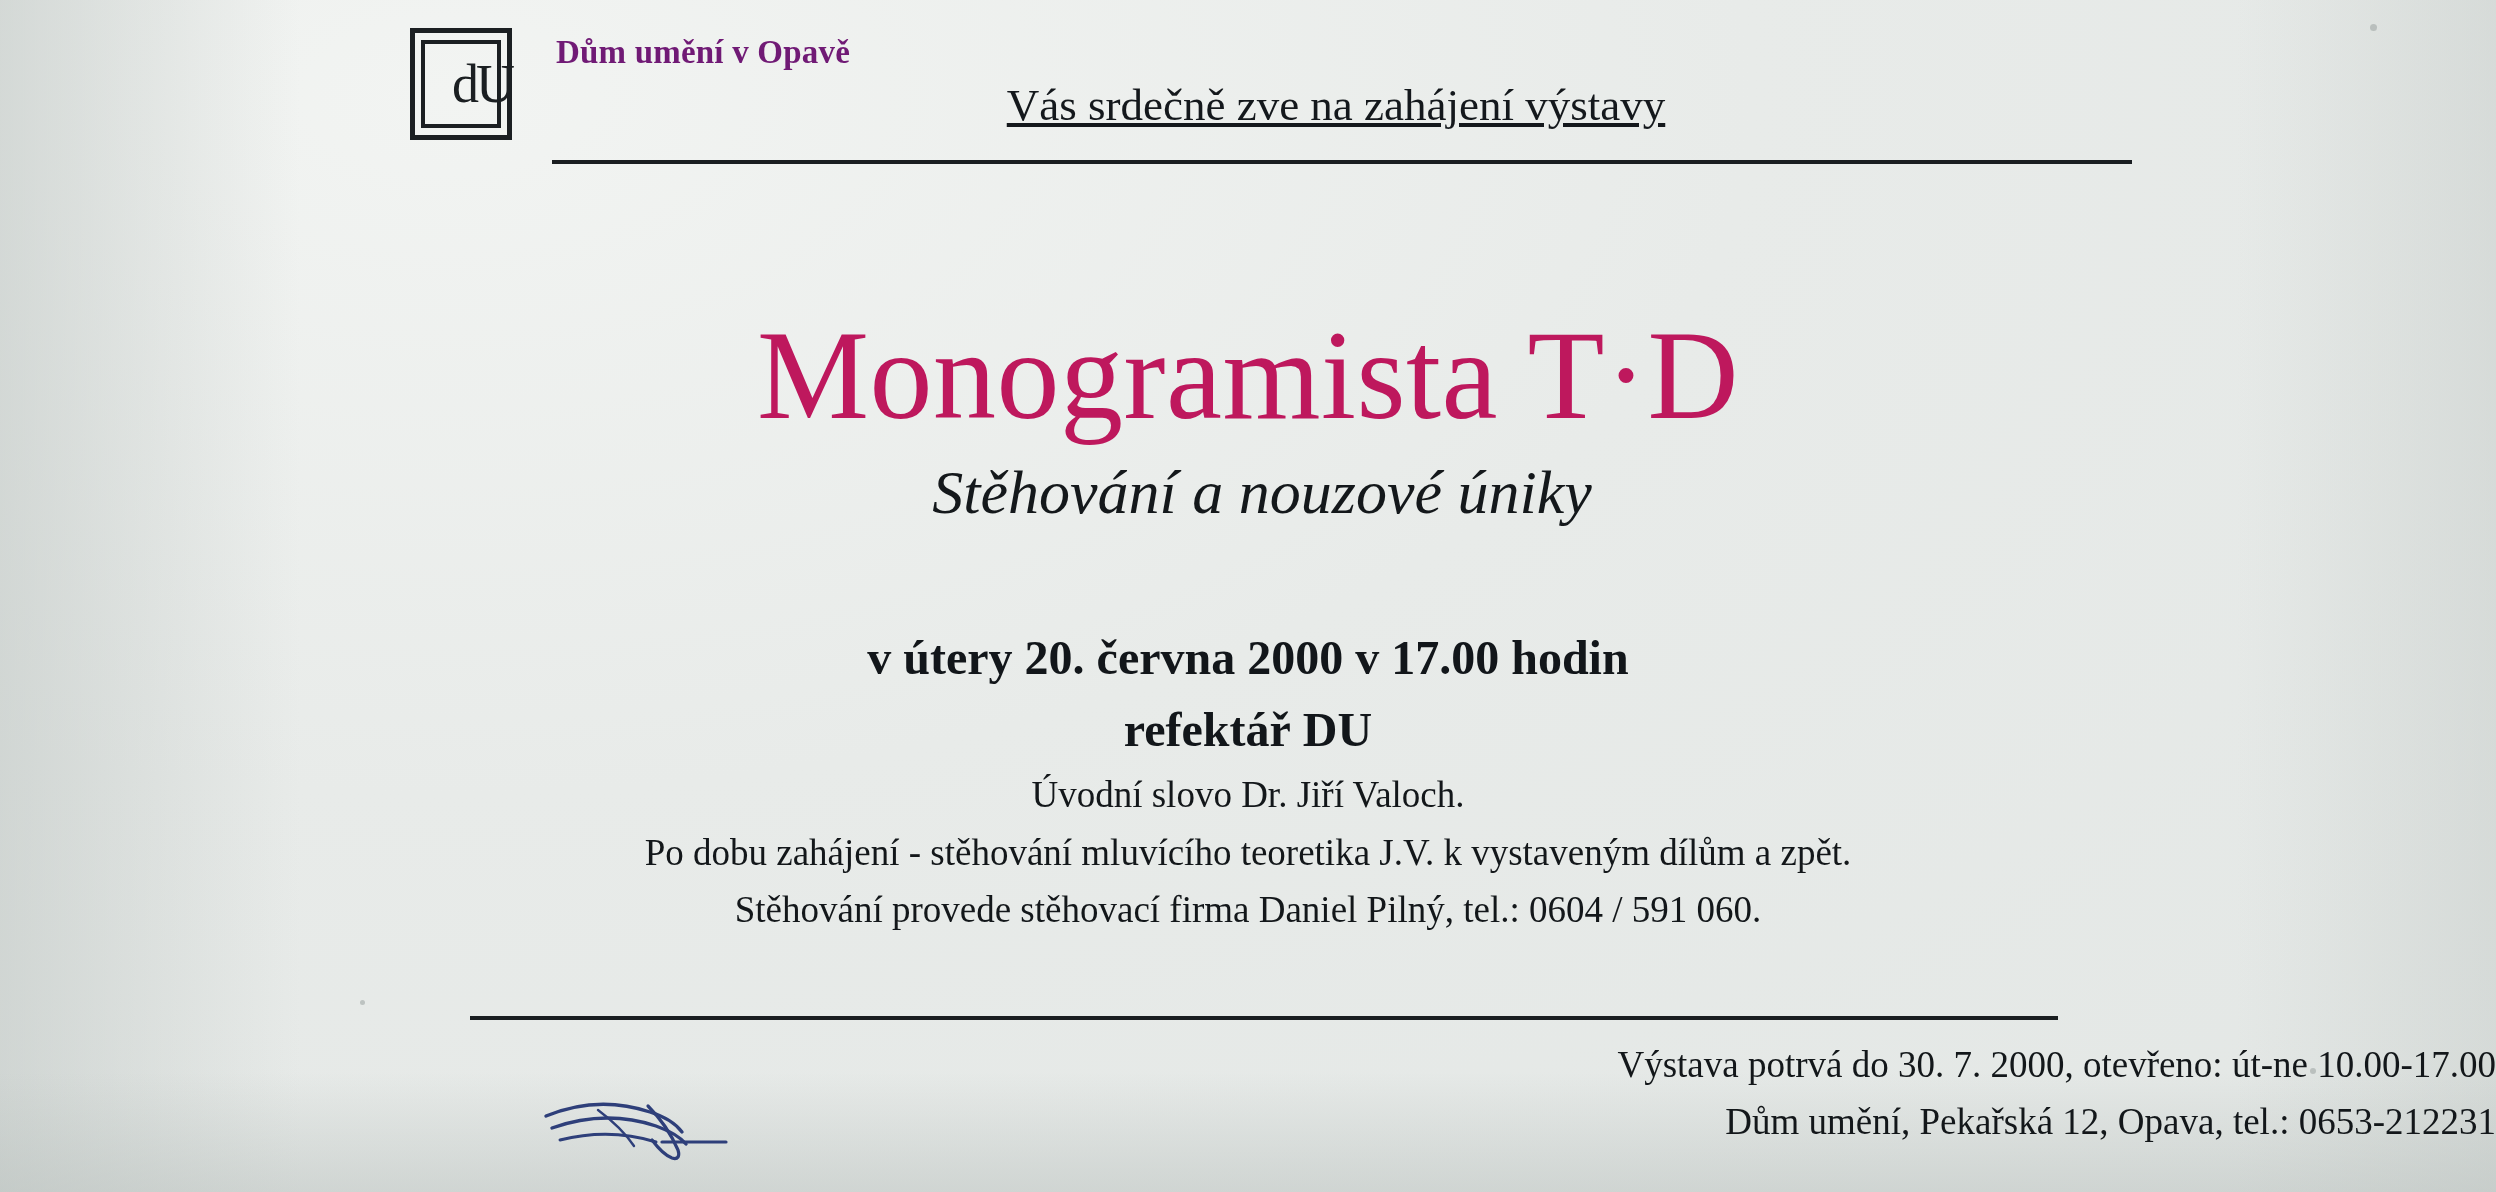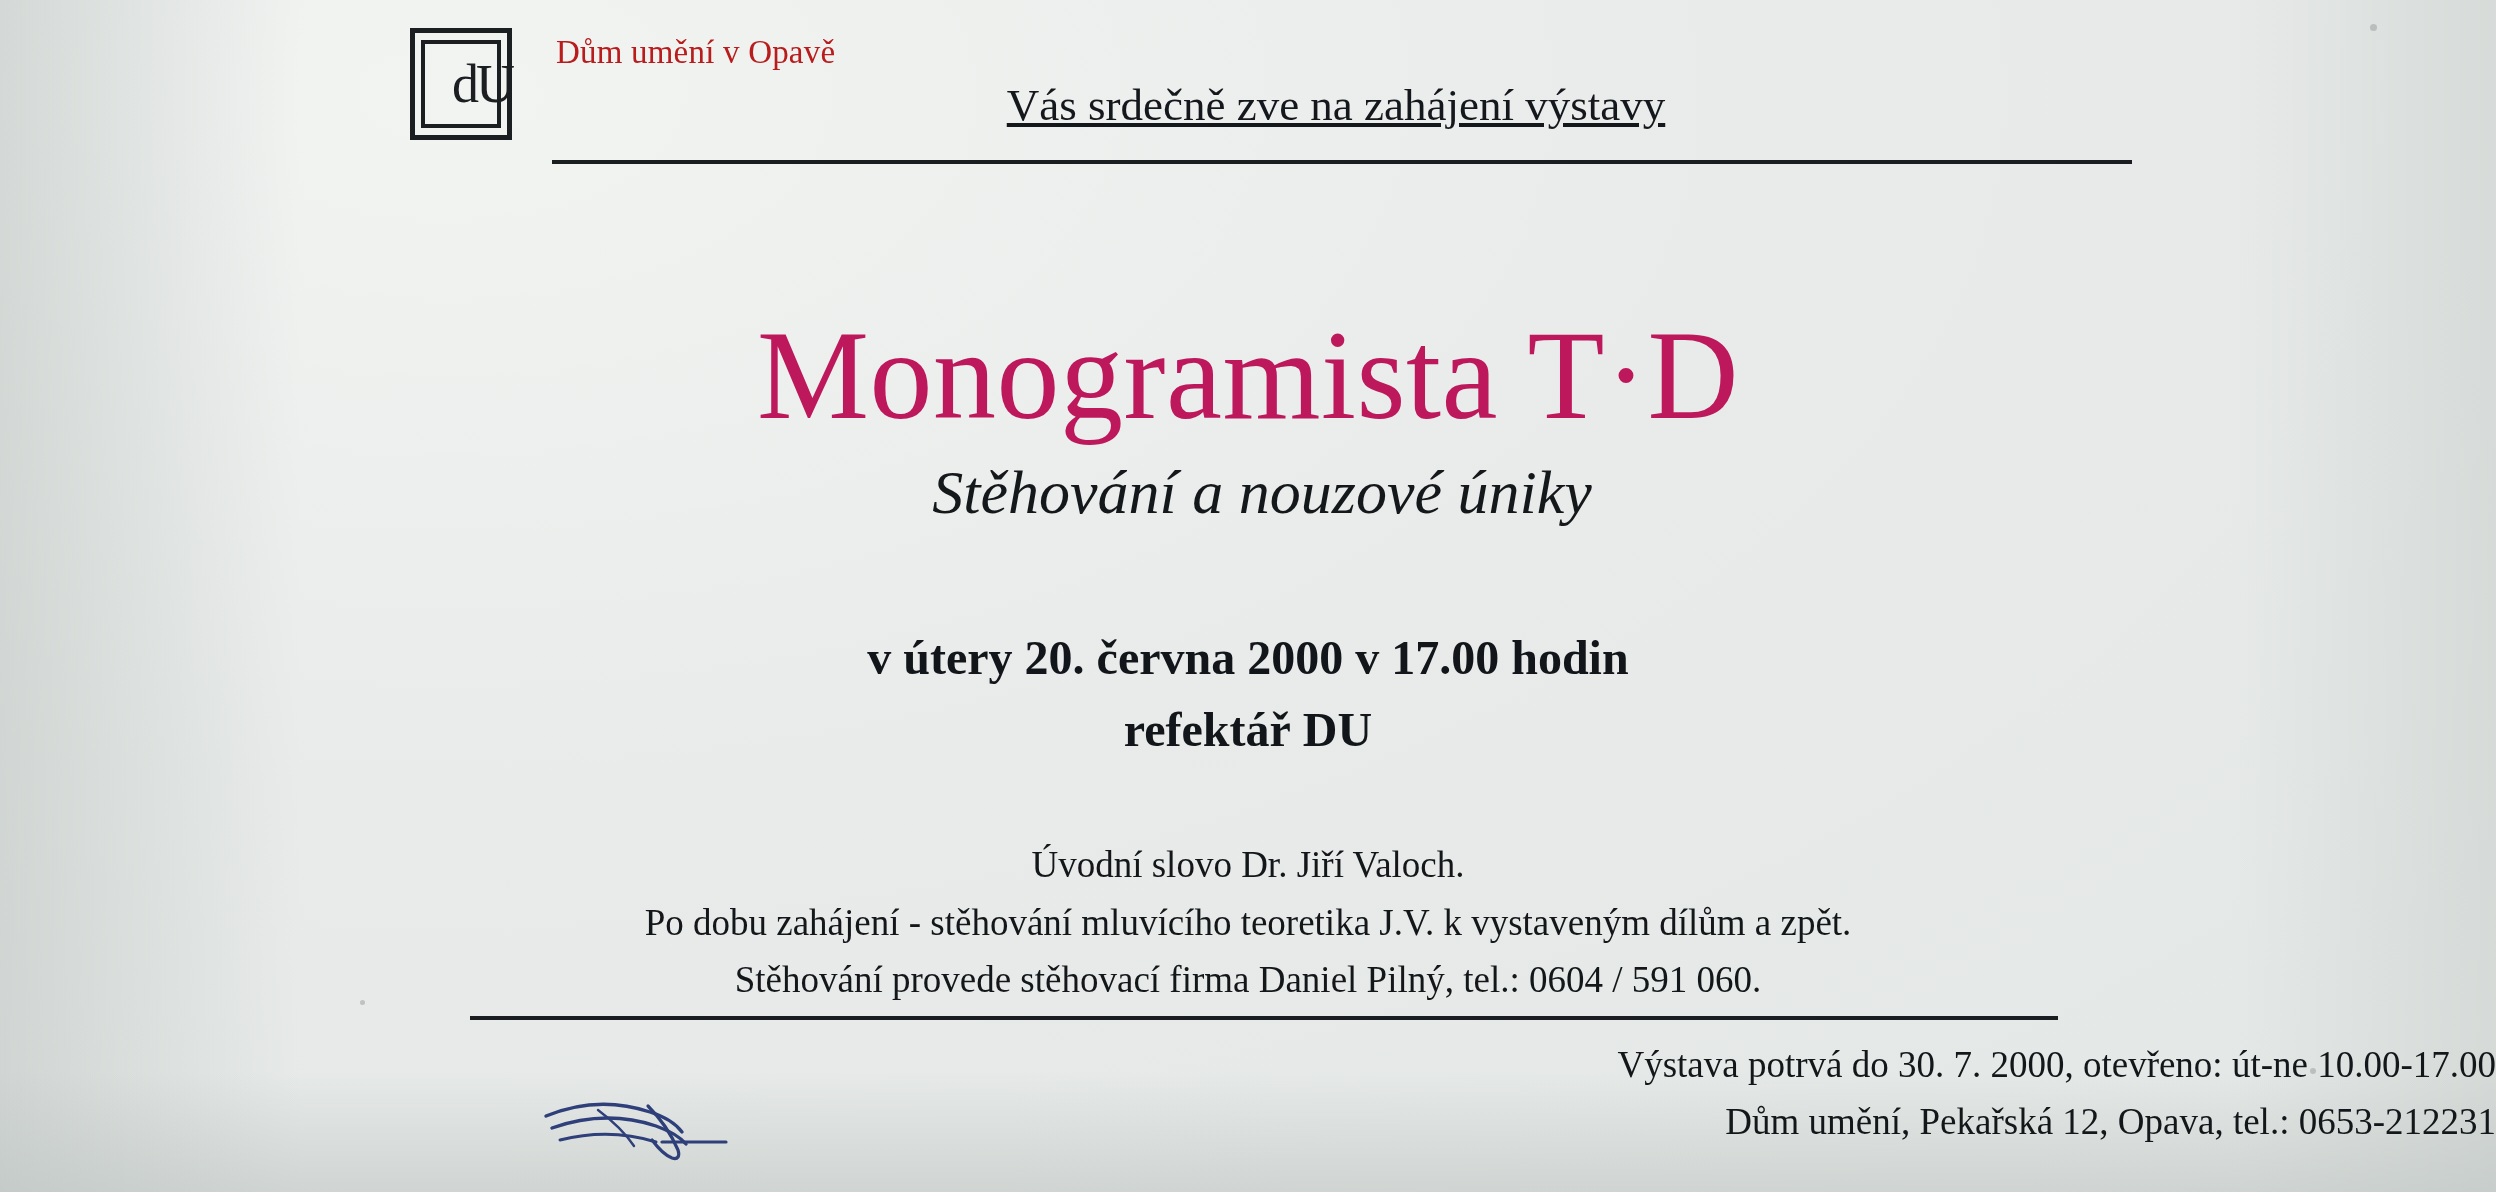--- a/index.html
+++ b/index.html
@@ -84,25 +84,25 @@
     color: #1b1f22;
   }
 
   .header-lines {
     position: absolute;
     left: 556px;
     top: 34px;
     width: 1620px;
   }
   .org-name {
-    font-weight: 400;
+    font-weight: 700;
     font-size: 33px;
     letter-spacing: 0.2px;
     line-height: 1.1;
-    color: #b91c1c;
+    color: #701a75;
   }
   .invite-line {
     margin-top: 10px;
     text-align: center;
     font-size: 45px;
     line-height: 1.15;
     color: #14181c;
     padding-right: 60px;
     text-decoration: underline;
   }
@@ -139,21 +139,20 @@
     padding-left: 28px;
   }
   .when {
     margin-top: 96px;
     font-weight: 700;
     font-size: 48px;
     line-height: 1.5;
     color: #12161a;
   }
   .details {
-    margin-top: 70px;
     font-size: 37px;
     line-height: 1.55;
     color: #13171a;
   }
 
   .rule-bottom {
     position: absolute;
     left: 470px;
     top: 1016px;
     width: 1588px;

